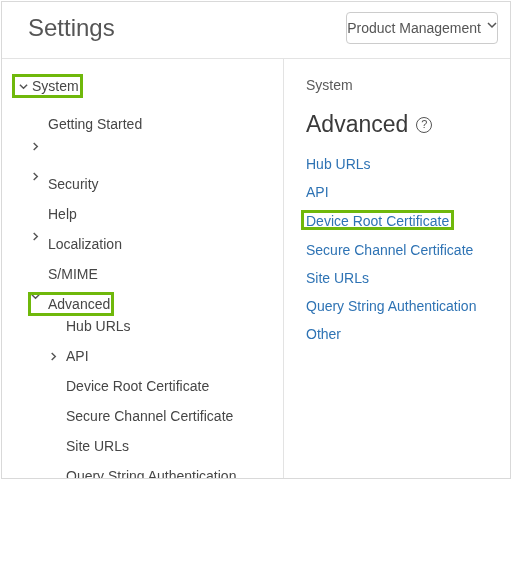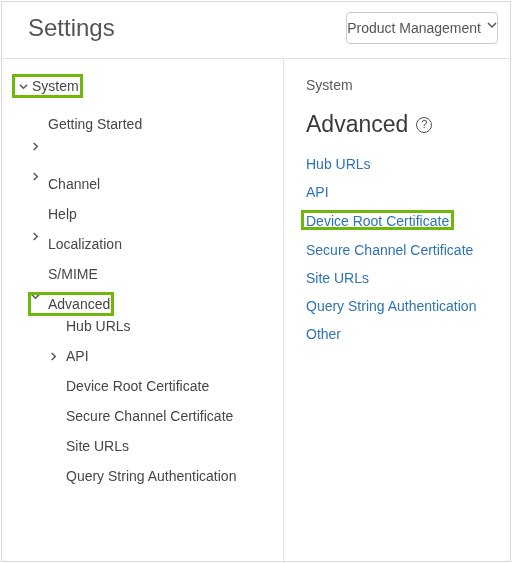--- a/index.html
+++ b/index.html
@@ -8,21 +8,21 @@
     font-family: "Segoe UI", Arial, sans-serif;
     background: #fff;
     color: #464646;
     width: 512px;
     height: 563px;
     overflow: hidden;
   }
   .frame {
     border: 1px solid #d9d9d9;
     width: 510px;
-    height: 561px;
+    height: 478px;
     margin: 1px;
     display: flex;
     flex-direction: column;
   }
   .header {
     display: flex;
     align-items: center;
     justify-content: space-between;
     padding: 10px 12px 14px 26px;
   }
@@ -190,21 +190,21 @@
                 <path d="M3 1 L7 5 L3 9" fill="none" stroke="#555" stroke-width="1.6"></path>
               </svg>
             </span>
           </div>
           <div class="tree-item lvl1">
             <span class="arrow">
               <svg viewBox="0 0 10 10" width="9" height="9">
                 <path d="M3 1 L7 5 L3 9" fill="none" stroke="#555" stroke-width="1.6"></path>
               </svg>
             </span>
-            <span class="label"><span>Channel</span></span>
+            <span class="label"><span>Security</span></span>
           </div>
           <div class="tree-item lvl1">
             <span class="arrow"></span>
             <span class="label"><span>Help</span></span>
           </div>
           <div class="tree-item lvl1">
             <span class="arrow">
               <svg viewBox="0 0 10 10" width="9" height="9">
                 <path d="M3 1 L7 5 L3 9" fill="none" stroke="#555" stroke-width="1.6"></path>
               </svg>

